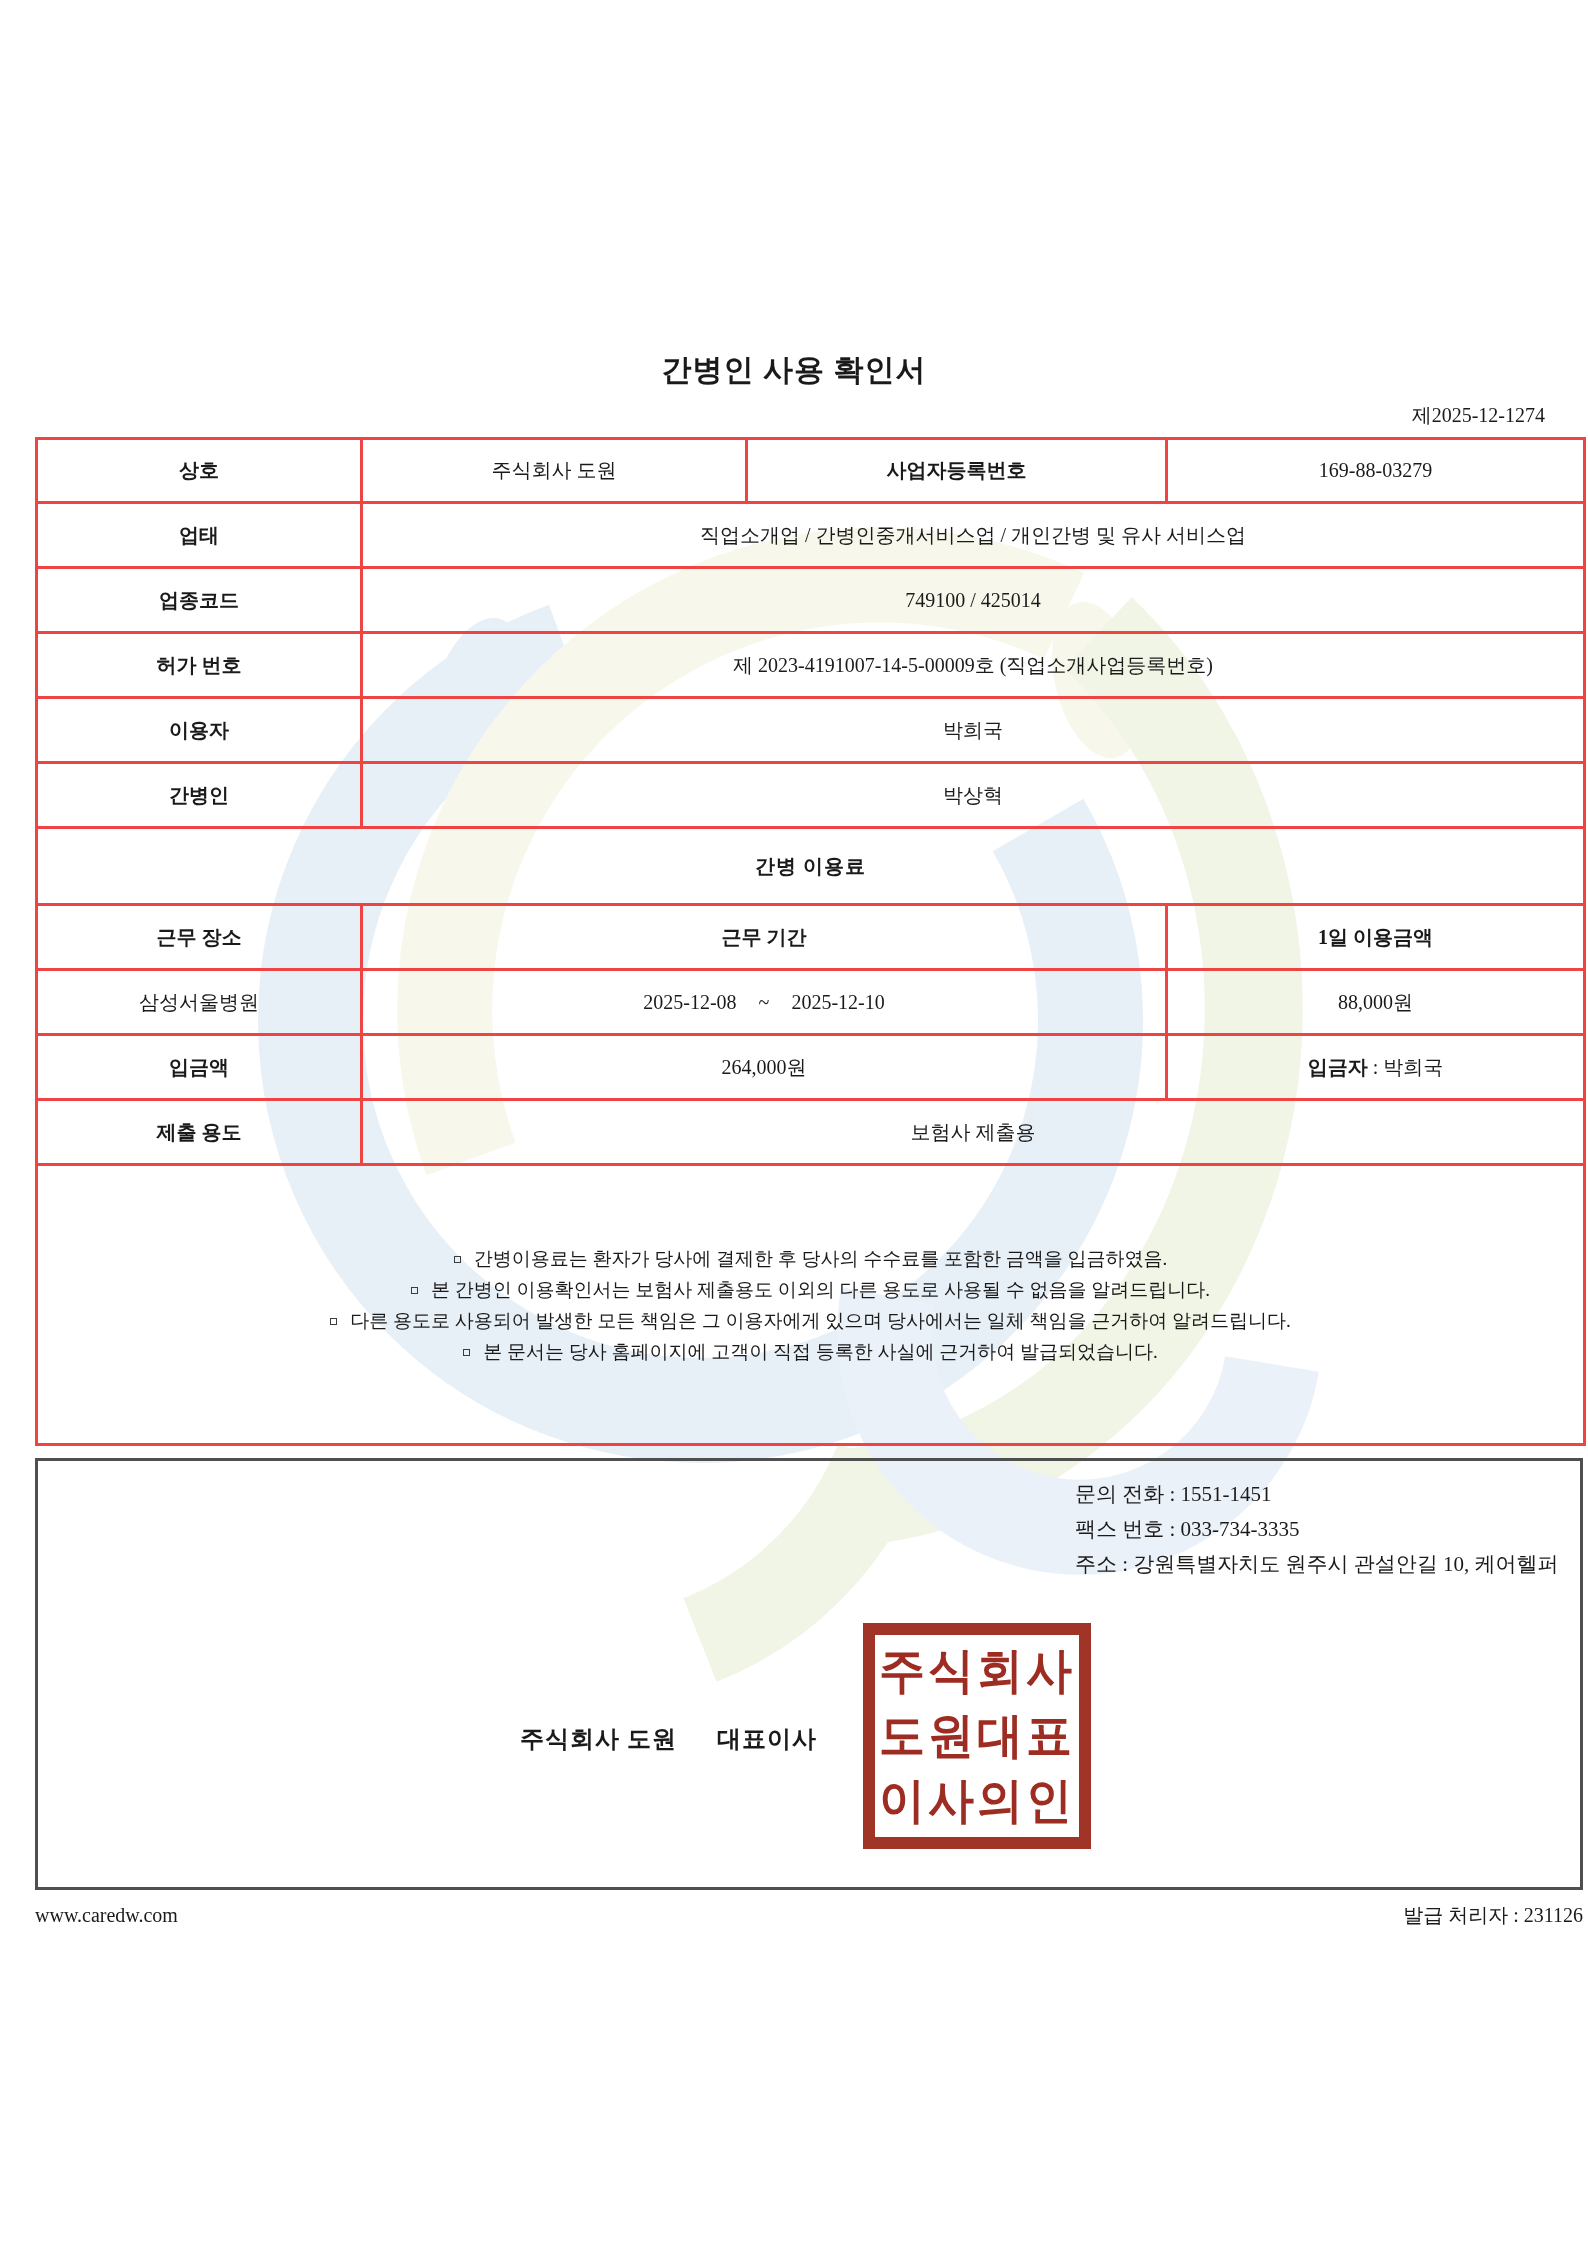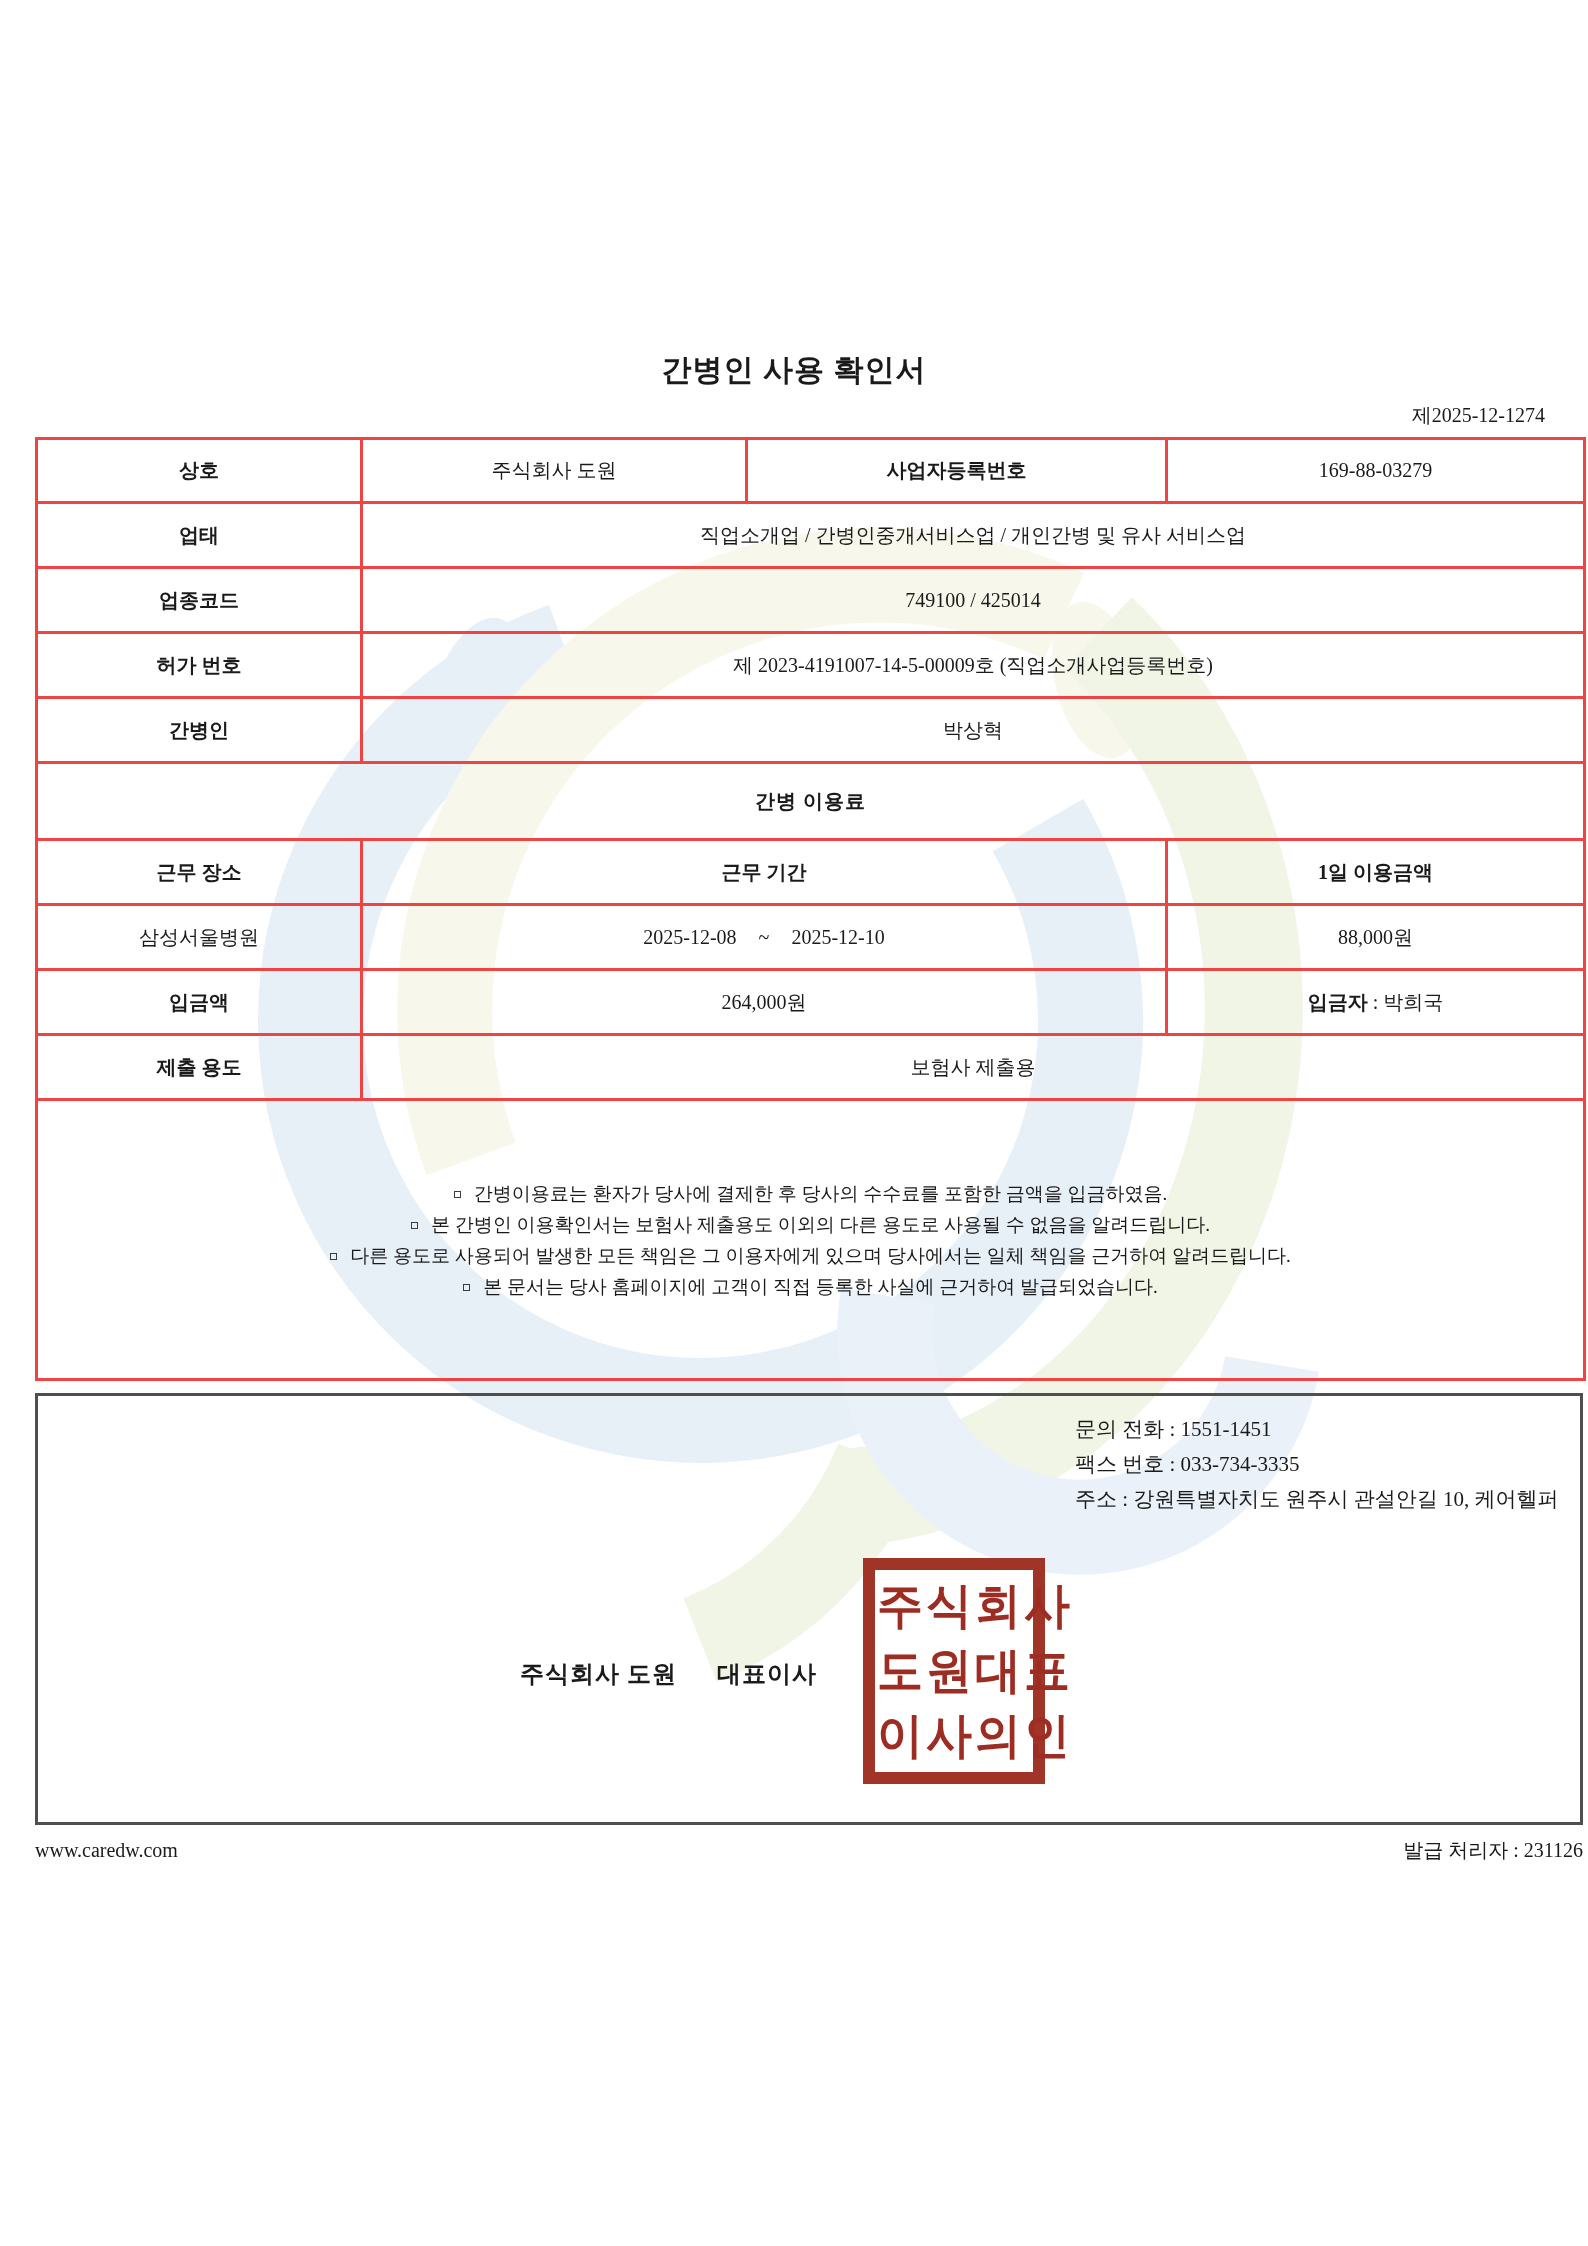--- a/index.html
+++ b/index.html
@@ -79,21 +79,21 @@
   }
   .company-line {
     position:absolute; left:482px; top:262px;
     font-size:24px; font-weight:bold;
     letter-spacing:1px;
     white-space:nowrap;
   }
   .company-line .ceo { margin-left:40px; }
   .stamp {
     position:absolute; left:825px; top:162px;
-    width:182px; height:226px;
+    width:228px; height:226px;
     border:12px solid #a03527;
     background:rgba(255,255,255,0.6);
     display:flex; flex-direction:column; justify-content:space-around;
     padding:4px 2px;
   }
   .stamp-row {
     color:#9d2c22;
     font-size:46px; font-weight:bold;
     line-height:62px;
     text-align:center;
@@ -153,20 +153,24 @@
           <td class="lbl">업태</td>
           <td colspan="3">직업소개업 / 간병인중개서비스업 / 개인간병 및 유사 서비스업</td>
         </tr>
         <tr class="r">
           <td class="lbl">업종코드</td>
           <td colspan="3">749100 / 425014</td>
         </tr>
         <tr class="r">
           <td class="lbl">허가 번호</td>
           <td colspan="3">제 2023-4191007-14-5-00009호 (직업소개사업등록번호)</td>
+        </tr>
+        <tr class="r">
+          <td class="lbl">이용자</td>
+          <td colspan="3">박희국</td>
         </tr>
         <tr class="r">
           <td class="lbl">간병인</td>
           <td colspan="3">박상혁</td>
         </tr>
         <tr class="sec">
           <td colspan="4" class="section-title">간병 이용료</td>
         </tr>
         <tr class="r">
           <td class="lbl">근무 장소</td>

